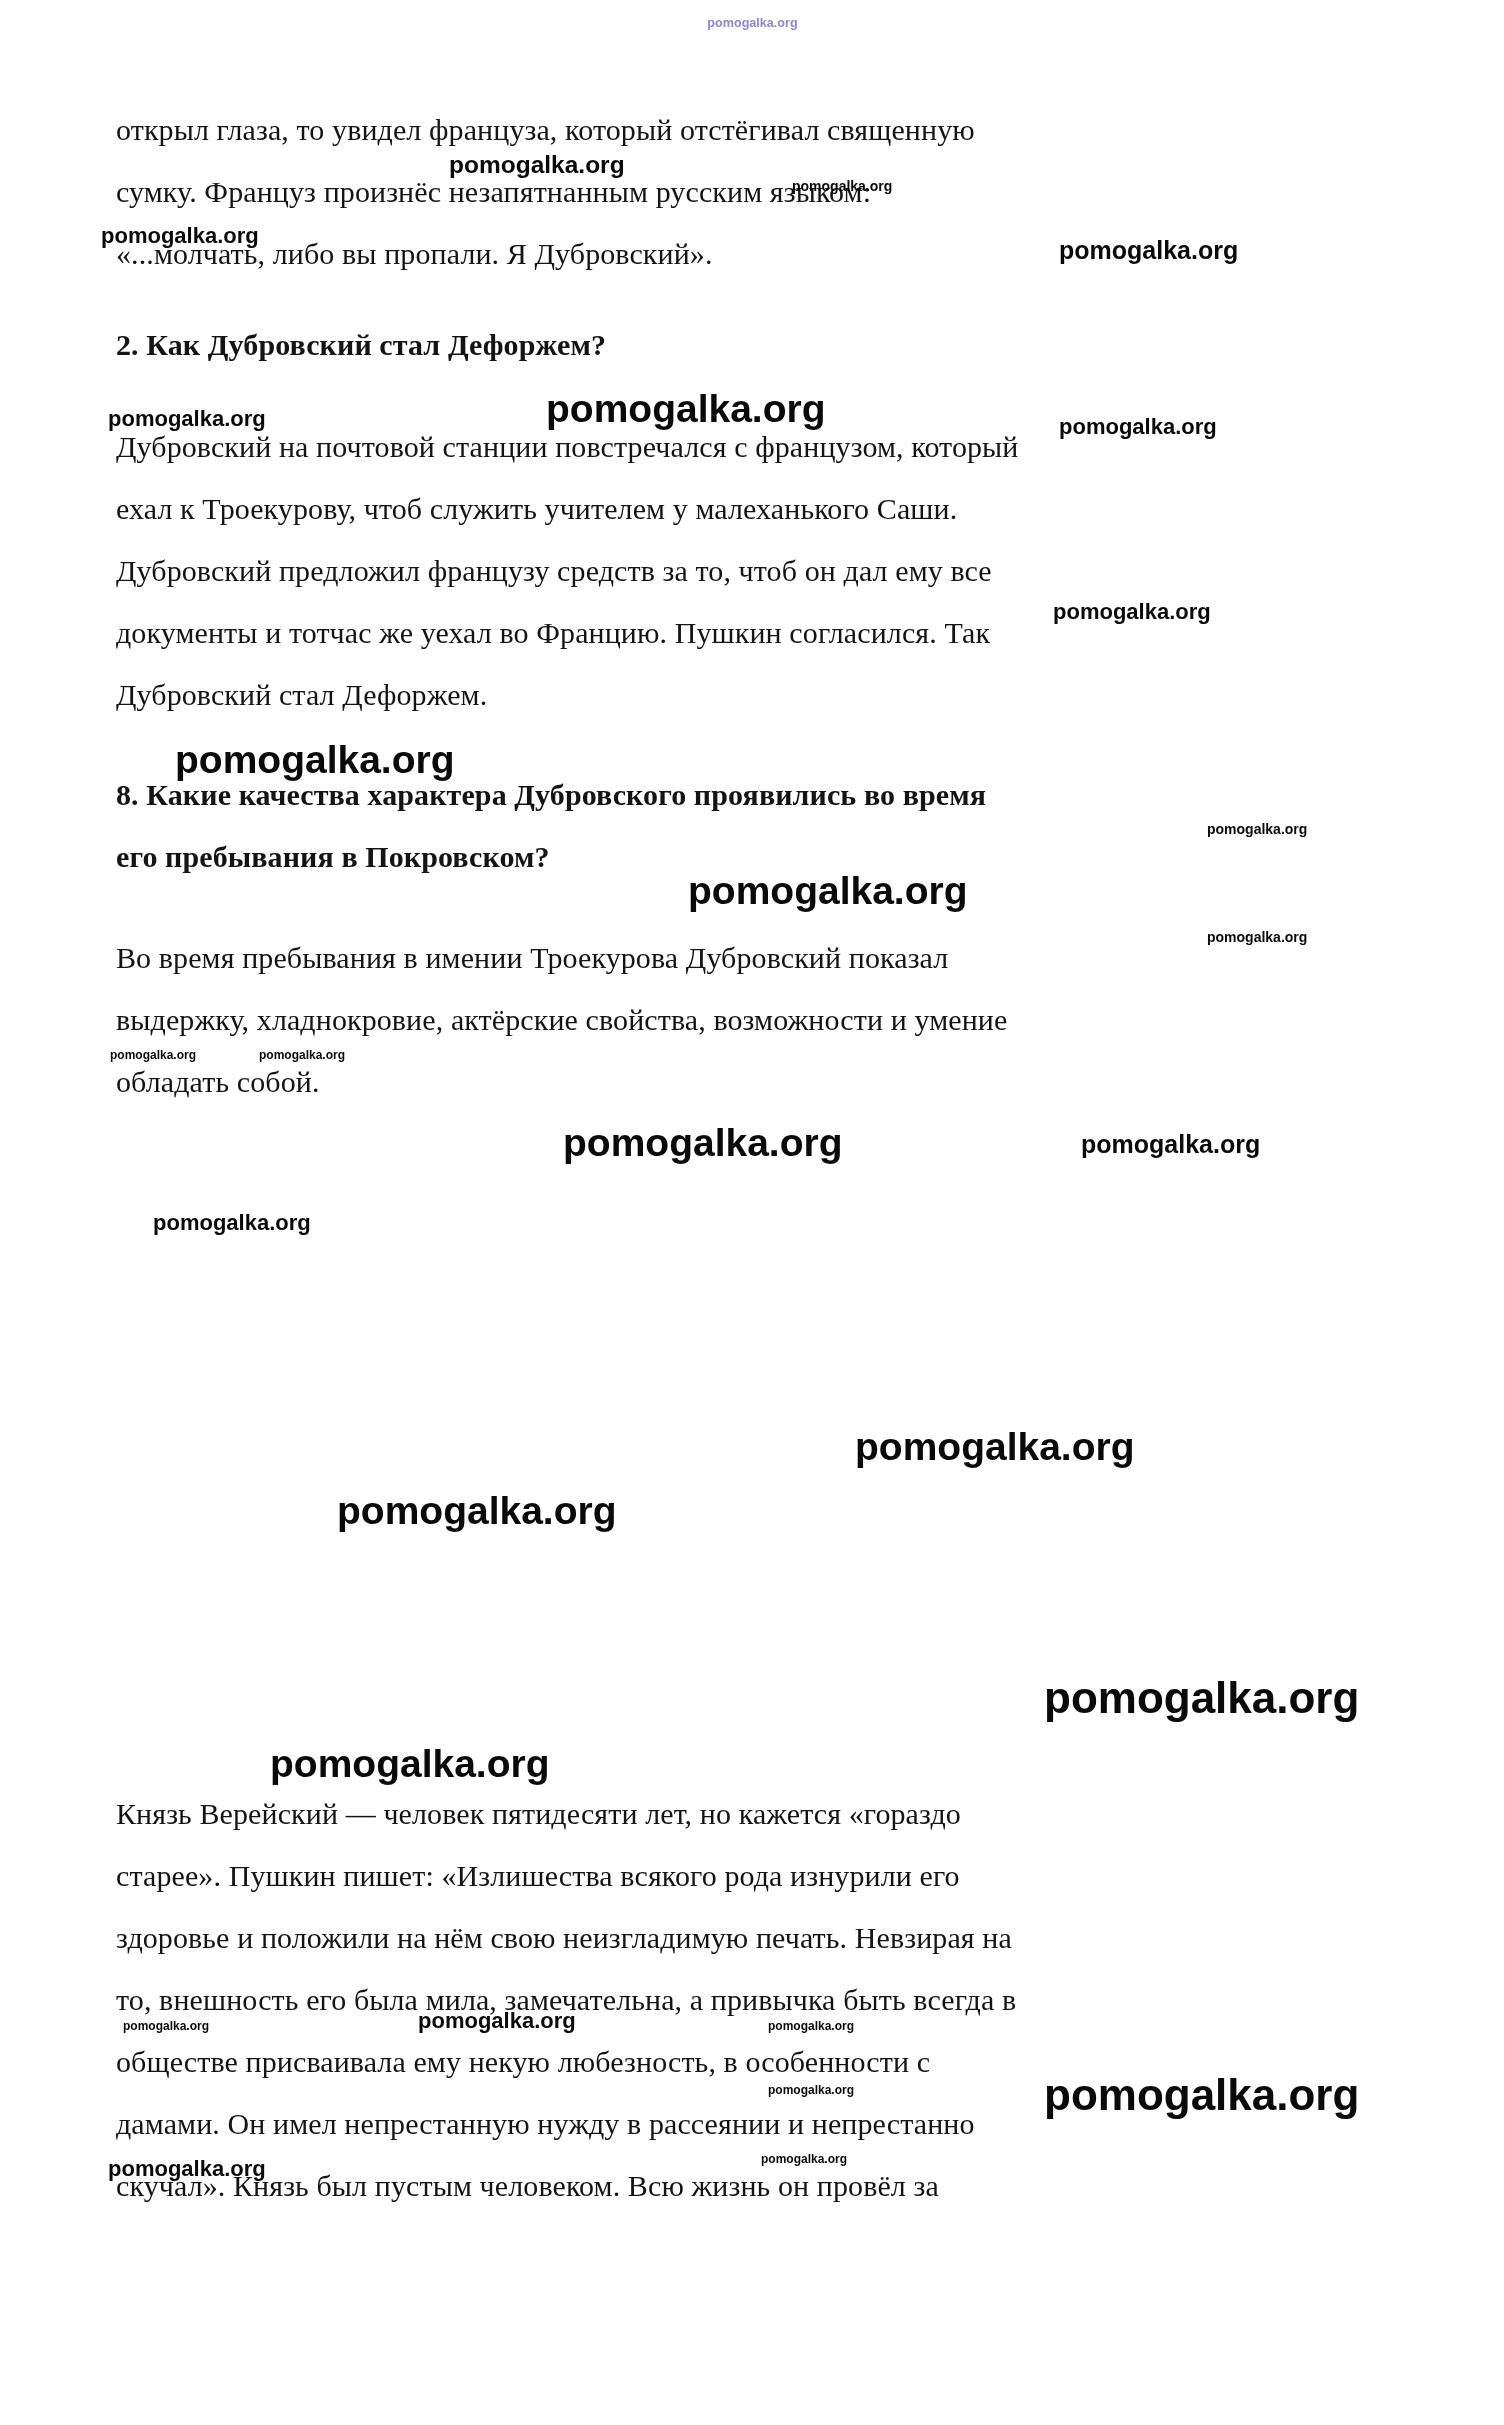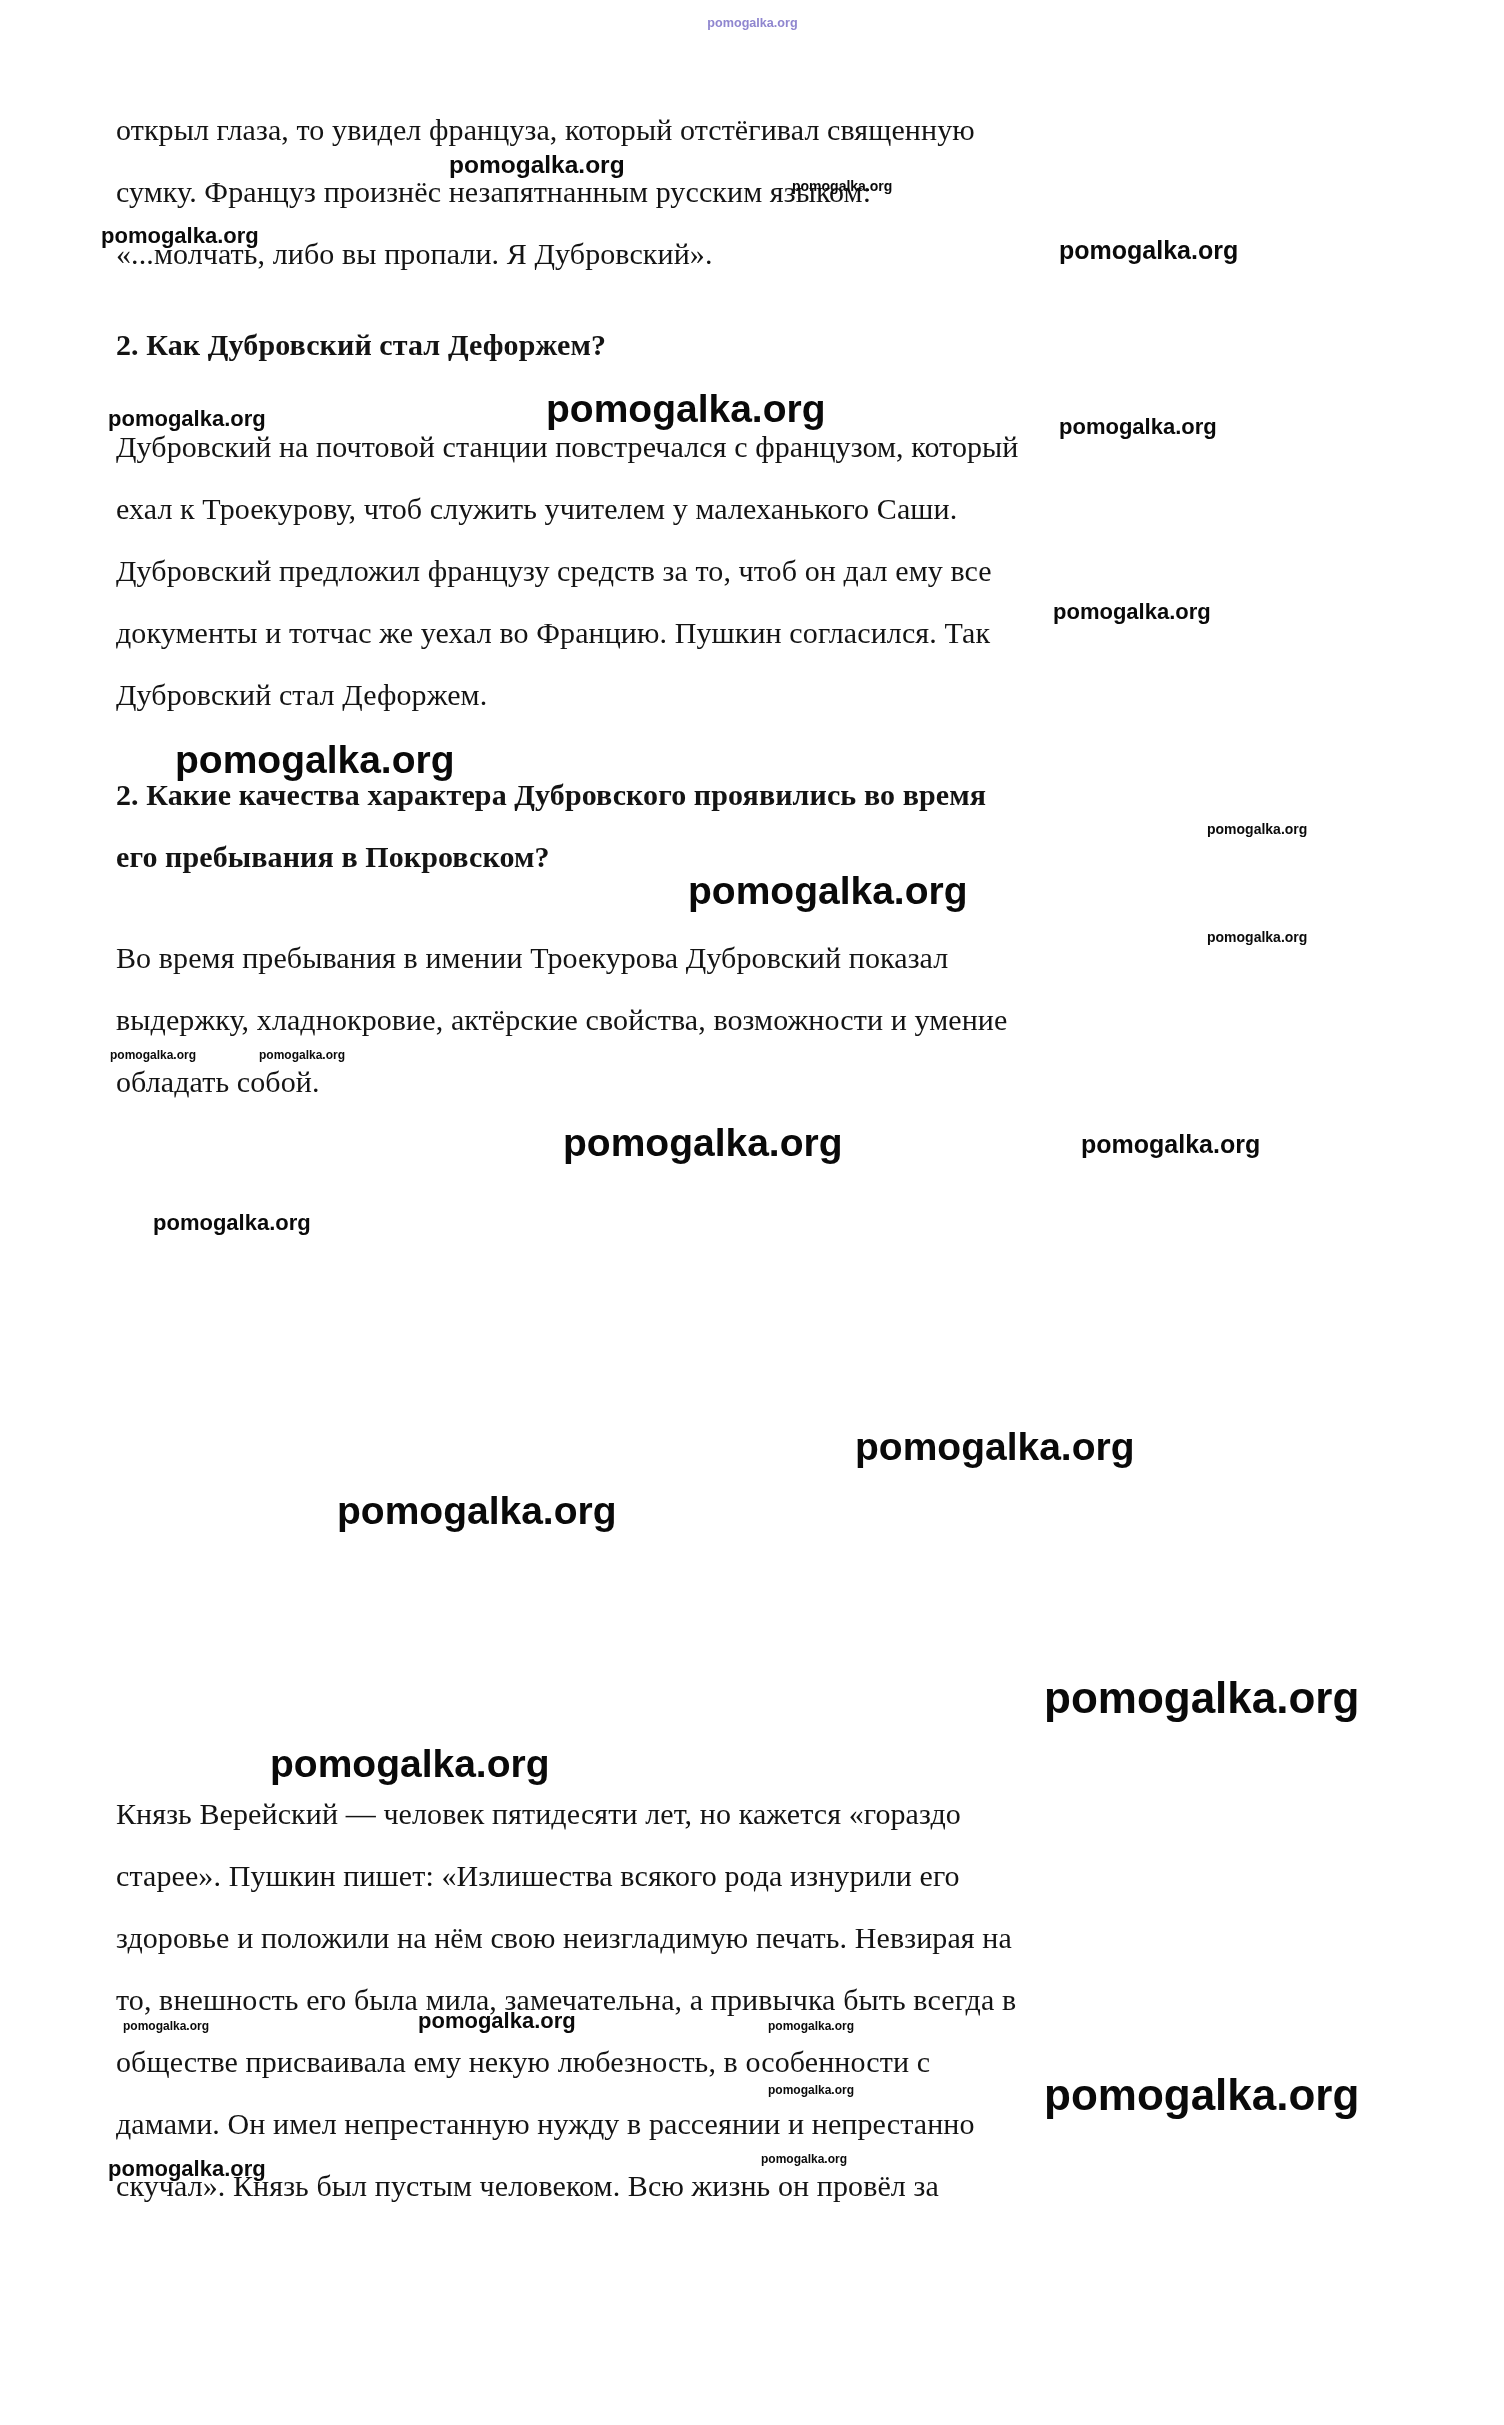--- a/index.html
+++ b/index.html
@@ -58,21 +58,21 @@
 «...молчать, либо вы пропали. Я Дубровский».</div>
 
   <div class="text-block heading" style="top:314px">2. Как Дубровский стал Дефоржем?</div>
 
   <div class="text-block body" style="top:416px">Дубровский на почтовой станции повстречался с французом, который
 ехал к Троекурову, чтоб служить учителем у малеханького Саши.
 Дубровский предложил французу средств за то, чтоб он дал ему все
 документы и тотчас же уехал во Францию. Пушкин согласился. Так
 Дубровский стал Дефоржем.</div>
 
-  <div class="text-block heading" style="top:764px">2. Какие качества характера Дубровского проявились во время
+  <div class="text-block heading" style="top:764px">8. Какие качества характера Дубровского проявились во время
 его пребывания в Покровском?</div>
 
   <div class="text-block body" style="top:927px">Во время пребывания в имении Троекурова Дубровский показал
 выдержку, хладнокровие, актёрские свойства, возможности и умение
 обладать собой.</div>
 
 
 
 
 

